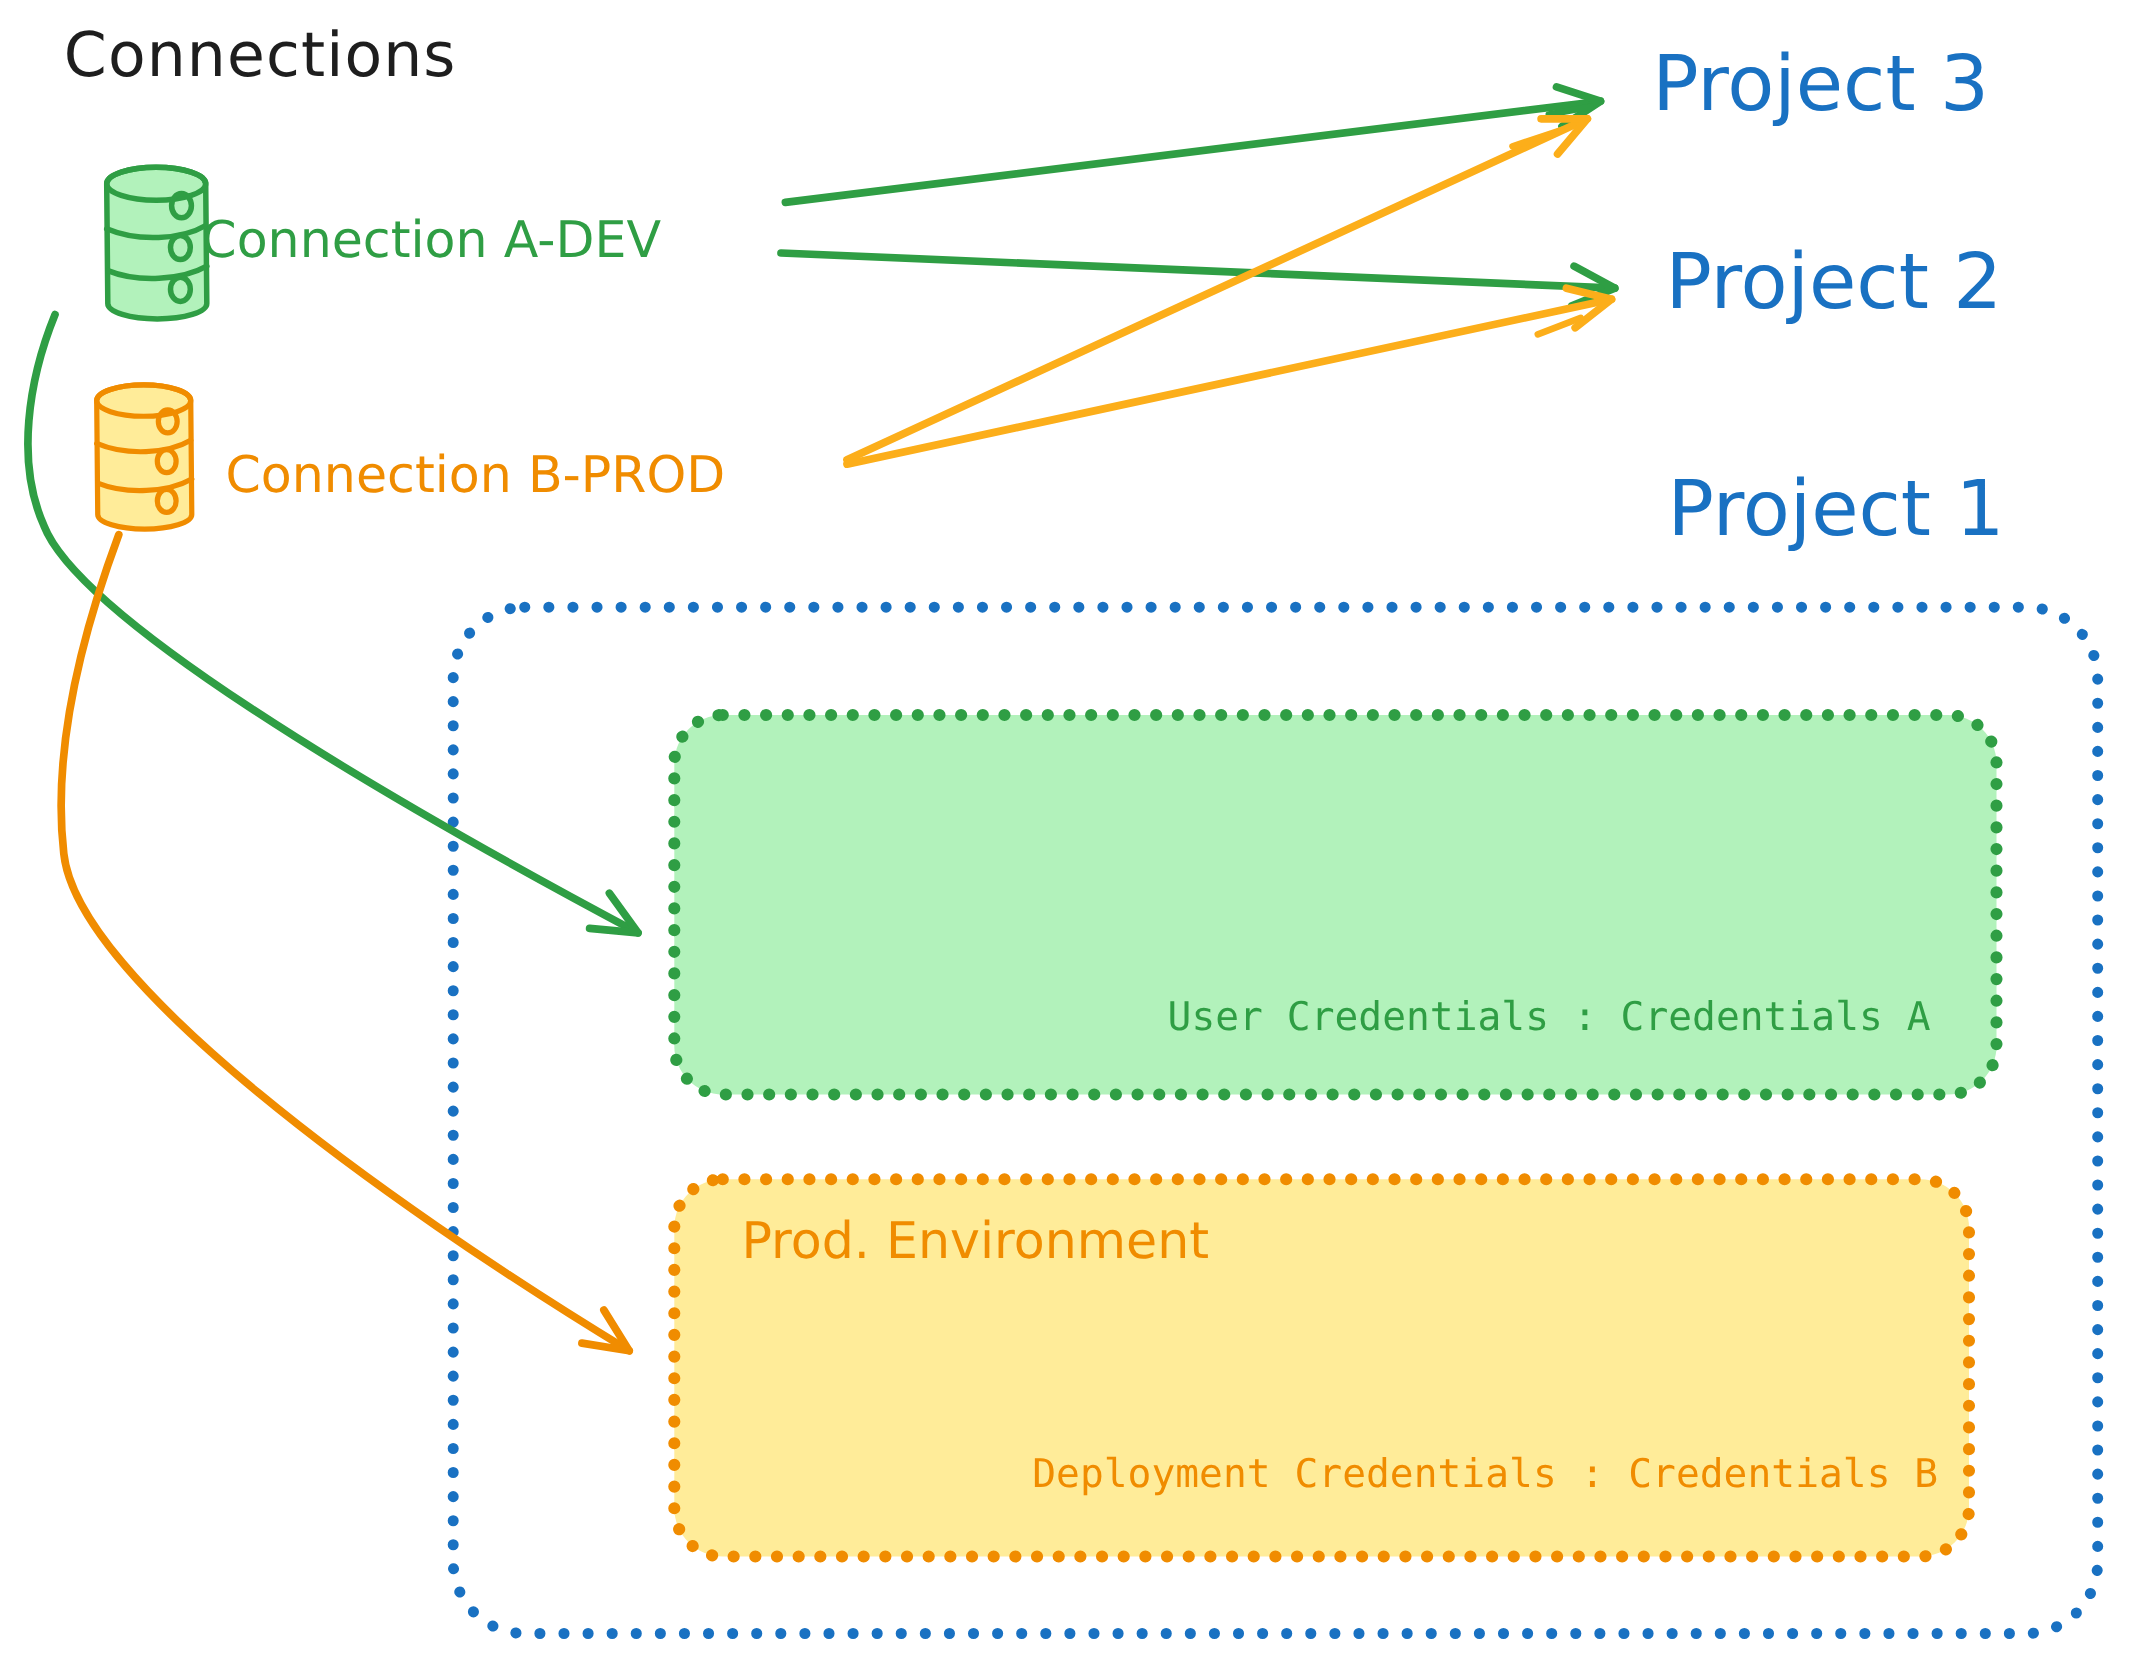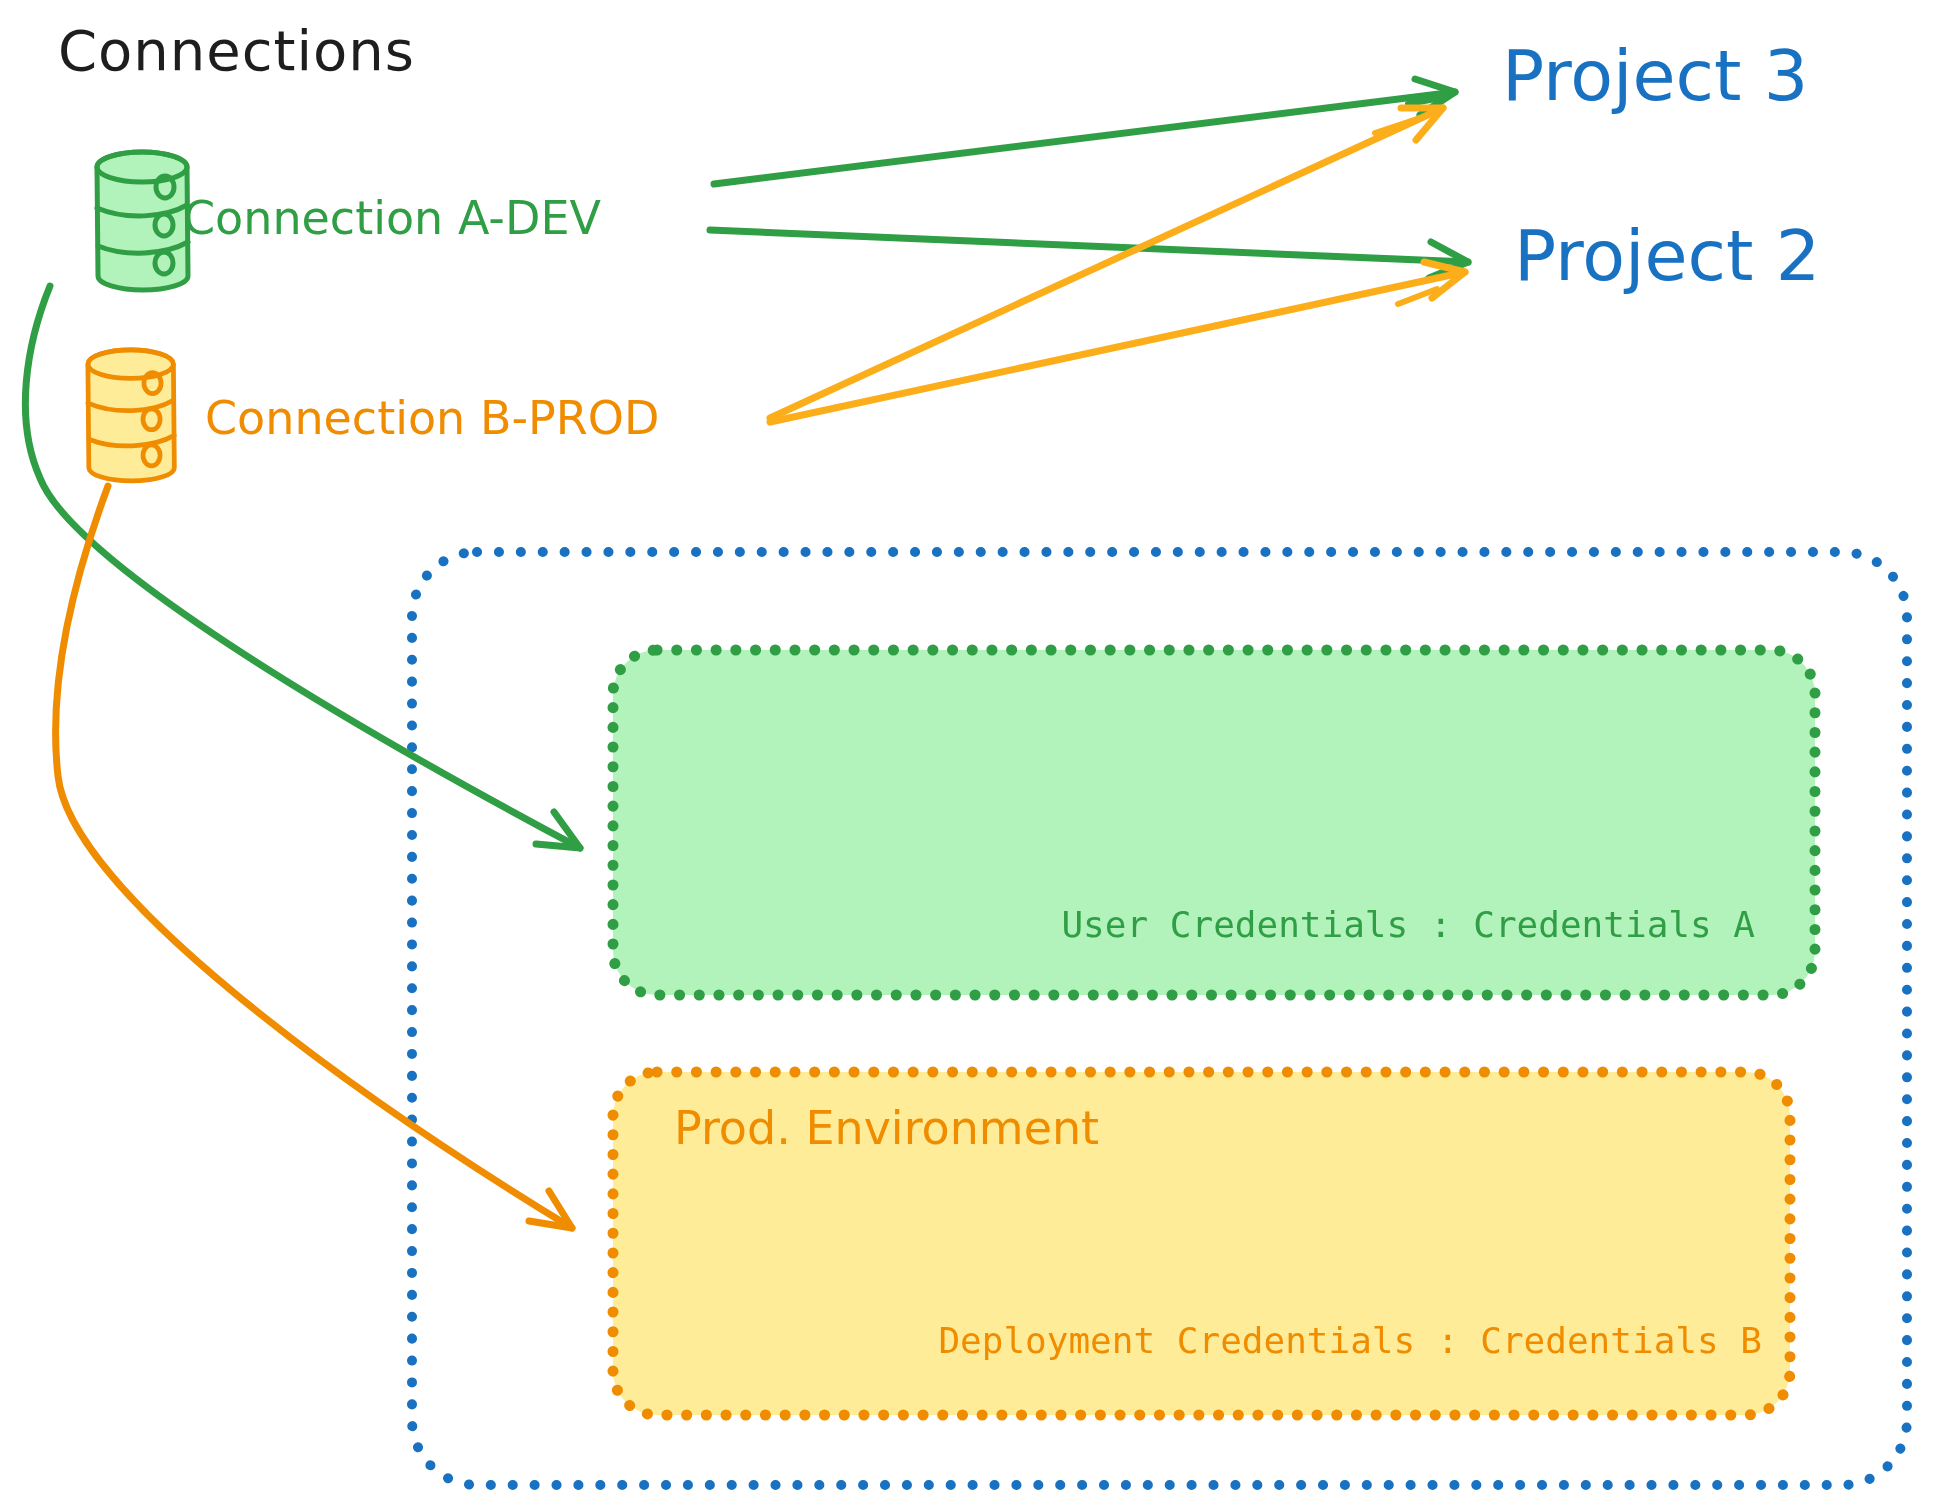--- a/index.html
+++ b/index.html
@@ -10,21 +10,21 @@
   .canvas{
     position:relative; width:1948px; height:1506px; background:#ffffff;
     overflow:hidden; font-family:"DejaVu Sans", sans-serif;
   }
   .canvas svg{position:absolute; inset:0;}
   .label{position:absolute; line-height:1.05; white-space:nowrap; font-weight:normal;}
   .hand{font-family:"DejaVu Sans", sans-serif;}
   .mono{font-family:"DejaVu Sans Mono", monospace; font-weight:normal;}
   .title{left:58px; top:22px; font-size:56px; color:var(--ink); letter-spacing:1px;}
   .conn-a{left:183px; top:194px; font-size:46px; color:var(--green);}
-  .conn-b{left:205px; top:394px; font-size:46px; color:var(--orange);}
+  .conn-b{left:205px; top:407px; font-size:46px; color:var(--orange);}
   .proj{color:var(--blue); font-size:70px;}
   .proj3{left:1502px; top:40px;}
   .proj2{left:1514px; top:220px;}
   .proj1{left:1516px; top:426px;}
   .env-title{font-size:46px;}
   .dev-title{left:660px; top:700px; color:var(--green);}
   .prod-title{left:674px; top:1104px; color:var(--orange);}
   .creds{font-size:36px; text-align:center;}
   .dev-creds{right:193px; top:906px; color:var(--green);}
   .prod-creds{right:186px; top:1322px; color:var(--orange);}
@@ -106,20 +106,21 @@
   <div class="label hand title">Connections</div>
 
   <div class="label hand conn-a">Connection A-DEV</div>
 
   <div class="label hand conn-b">Connection B-PROD</div>
 
   <div class="label hand proj proj3">Project 3</div>
 
   <div class="label hand proj proj2">Project 2</div>
 
+  <div class="label hand proj proj1">Project 1</div>
 
 
   <div class="label mono creds dev-creds">User Credentials : Credentials A</div>
 
   <div class="label mono creds prod-creds">Deployment Credentials : Credentials B</div>
 
   <div class="label hand env-title prod-title">Prod. Environment</div>
 </div>
 
 </body></html>

